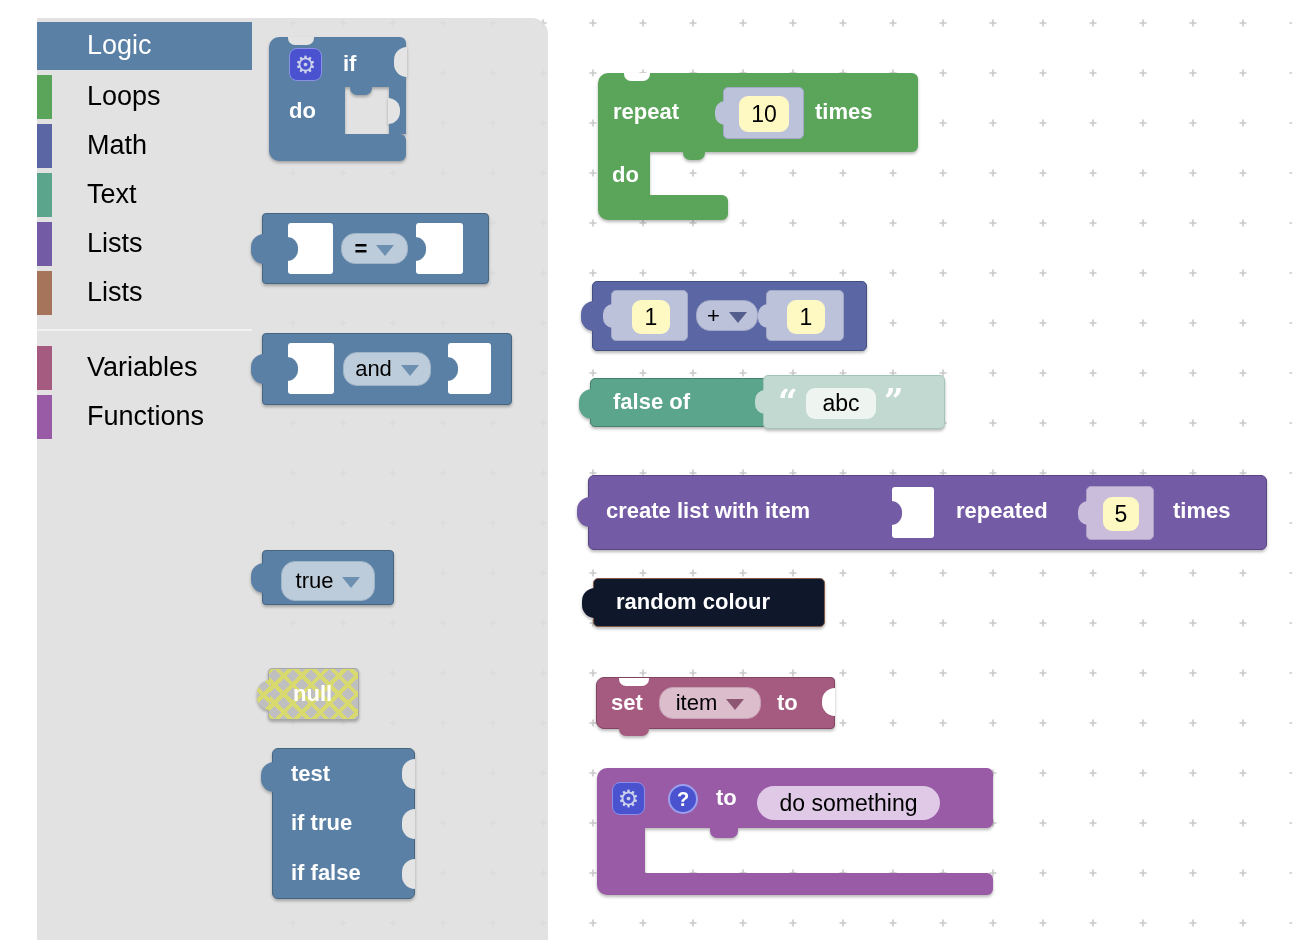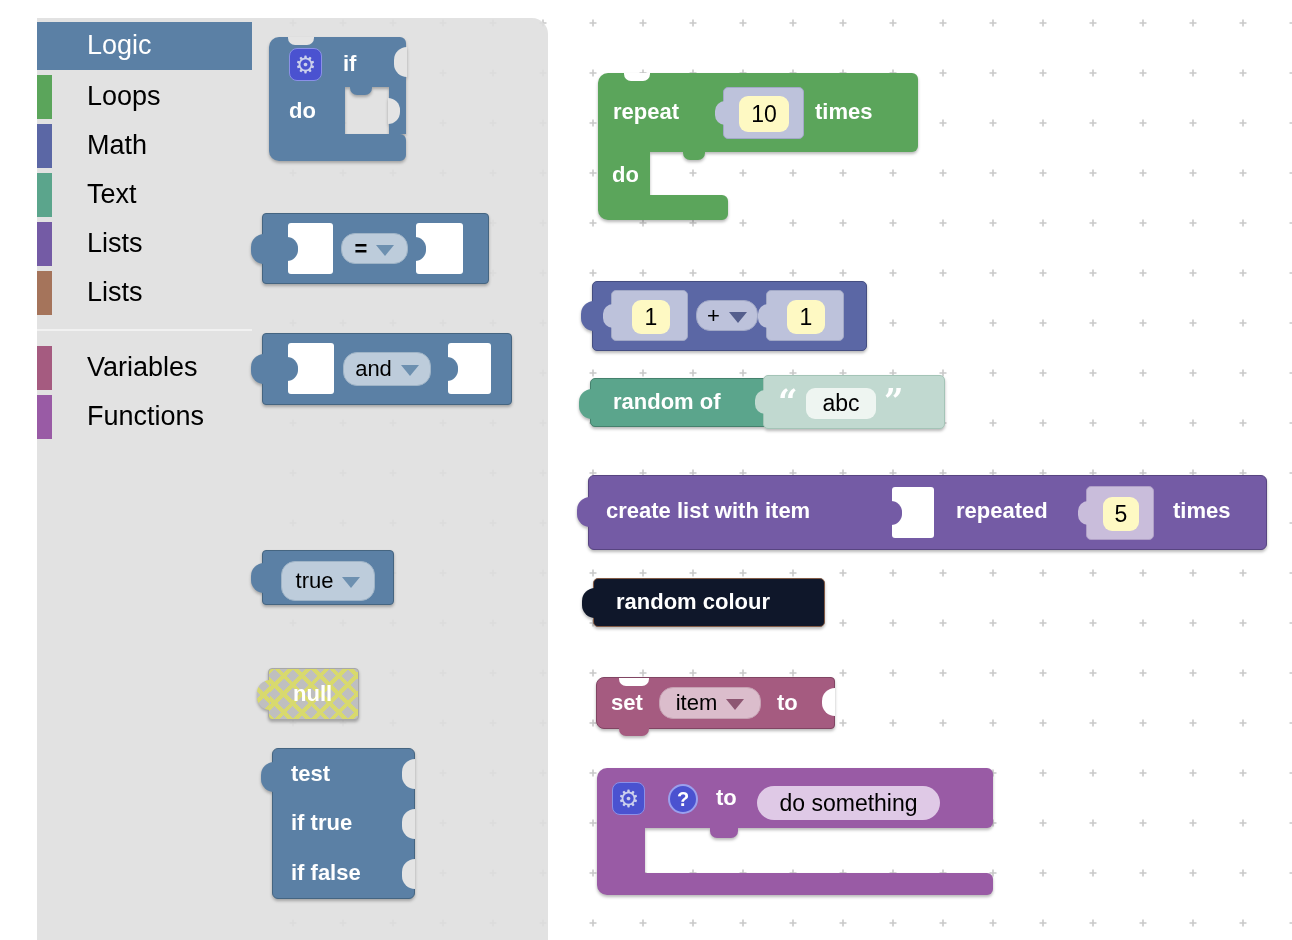--- a/index.html
+++ b/index.html
@@ -228,21 +228,21 @@
     <div class="part l-math" style="left:173px;top:8px;width:78px;height:51px;border-radius:5px">
       <span class="stab"></span>
       <span class="fld" style="left:20px;top:9px;width:38px;height:34px">1</span>
     </div>
   </div>
 
   <div class="blk" style="left:590px;top:375px;width:355px;height:54px">
     <div class="part c-text b-text" style="left:0;top:3px;width:180px;height:49px;border-radius:5px">
       <span class="tab" style="top:10px"></span>
     </div>
-    <span class="txt" style="left:23px;top:14px">random of</span>
+    <span class="txt" style="left:23px;top:14px">false of</span>
     <div class="part l-text" style="left:173px;top:0;width:182px;height:54px;border-radius:5px">
       <span class="stab"></span>
       <span class="q" style="left:14px;top:8px">“</span>
       <span class="fld" style="left:42px;top:12px;width:70px;height:31px;background:#eef5f1">abc</span>
       <span class="q" style="left:120px;top:8px">”</span>
     </div>
   </div>
 
   <div class="blk c-lists b-lists" style="left:588px;top:475px;width:677px;height:73px;border-radius:6px">
     <span class="tab" style="top:21px"></span>

